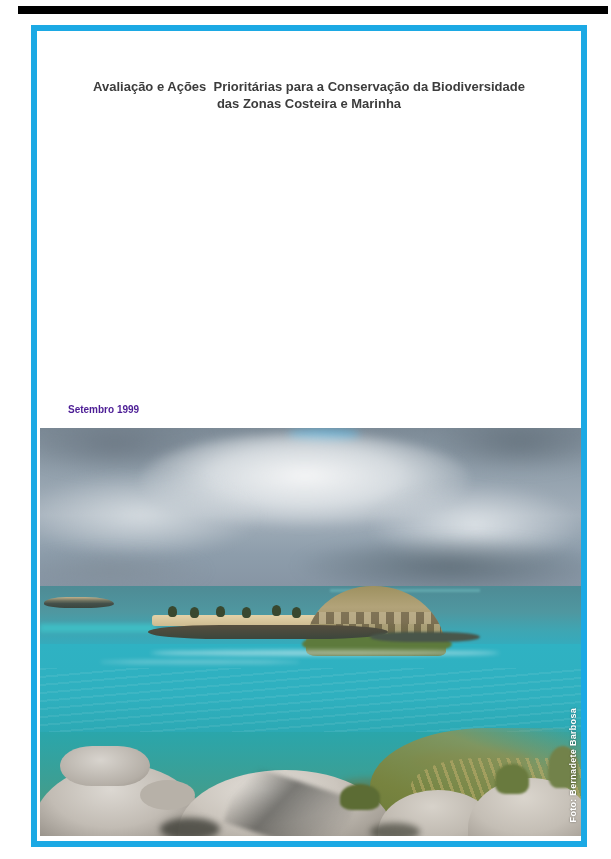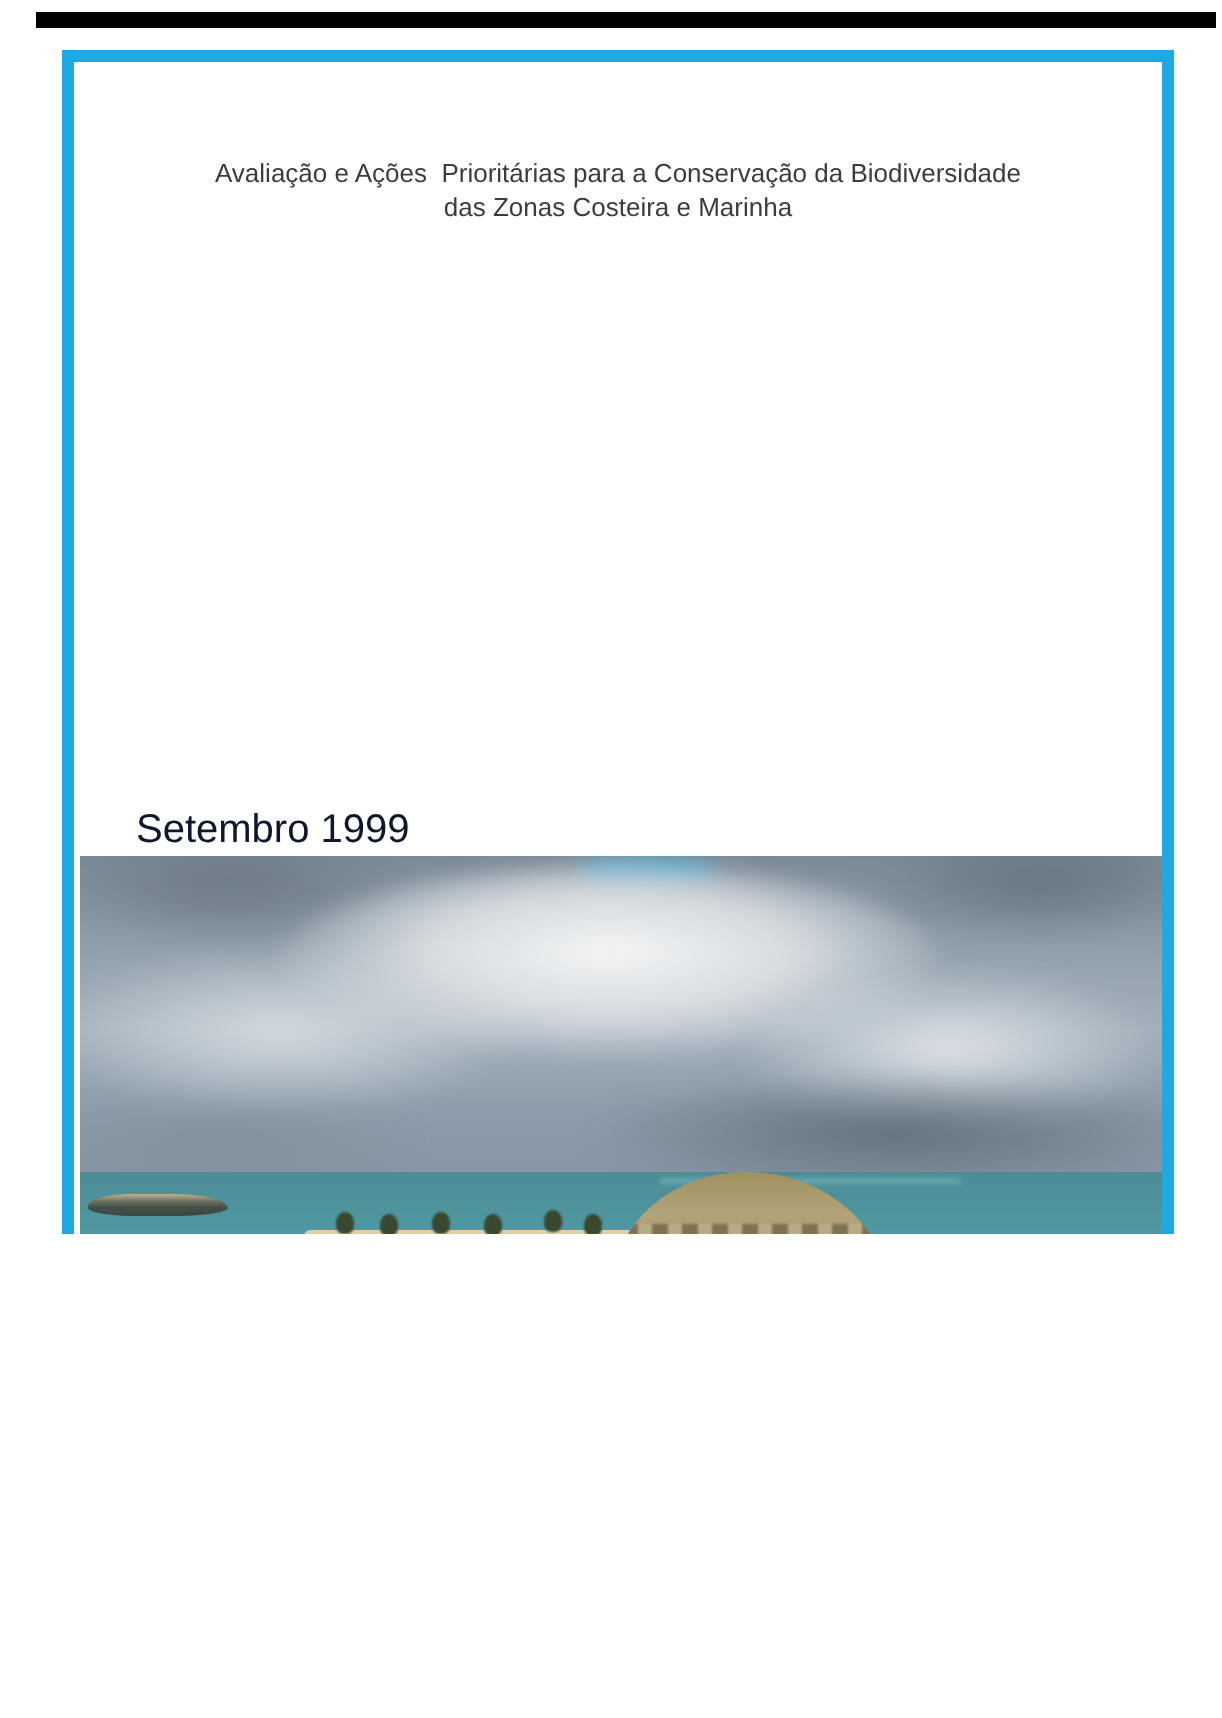--- a/index.html
+++ b/index.html
@@ -1,26 +1,26 @@
 <!DOCTYPE html>
 <html><head>
 <meta charset="utf-8">
 <style>
   html,body{margin:0;padding:0;background:#ffffff;}
-  .page{position:relative;width:611px;height:617px;background:#ffffff;overflow:hidden;
-        font-family:"Liberation Sans",sans-serif;}
+  .page{position:relative;width:611px;height:859px;background:#ffffff;overflow:hidden;
+        font-family:"Liberation Sans",sans-serif;font-weight:bold;}
   .topbar{position:absolute;left:18px;top:6px;width:590px;height:8px;background:#000000;}
   .frame{position:absolute;left:31px;top:25px;width:556px;height:822px;
          border:6px solid #1CA9E4;box-sizing:border-box;background:#ffffff;}
   .program-header{position:absolute;left:0;top:47px;width:100%;text-align:center;
          font-size:13px;line-height:17px;color:#3c3c3c;white-space:pre-wrap;}
   .title{position:absolute;left:0;top:123px;width:100%;text-align:center;
          font-family:"Liberation Serif",serif;font-size:19px;line-height:23px;
          color:#1c1c1c;white-space:pre-wrap;}
-  .date{position:absolute;left:31px;top:373px;font-size:20px;color:#0f172a;}
+  .date{position:absolute;left:31px;top:373px;font-size:10px;color:#4c1d95;}
 
   .photo{position:absolute;left:3px;top:397px;width:541px;height:408px;overflow:hidden;background:#2eafc0;}
   .photo *{position:absolute;}
 
   
   .sky{left:0;top:0;width:541px;height:158px;
        background:linear-gradient(180deg,#7c8a96 0%,#93a1ad 30%,#a3afba 55%,#8d9dab 80%,#8795a4 100%);overflow:hidden;}
   .cl-a{left:100px;top:5px;width:330px;height:95px;border-radius:50%;
        background:radial-gradient(ellipse at 50% 45%,rgba(250,250,250,.95) 0%,rgba(235,238,240,.75) 40%,rgba(235,238,240,0) 75%);filter:blur(5px);}
   .cl-b{left:-20px;top:45px;width:240px;height:85px;border-radius:50%;

